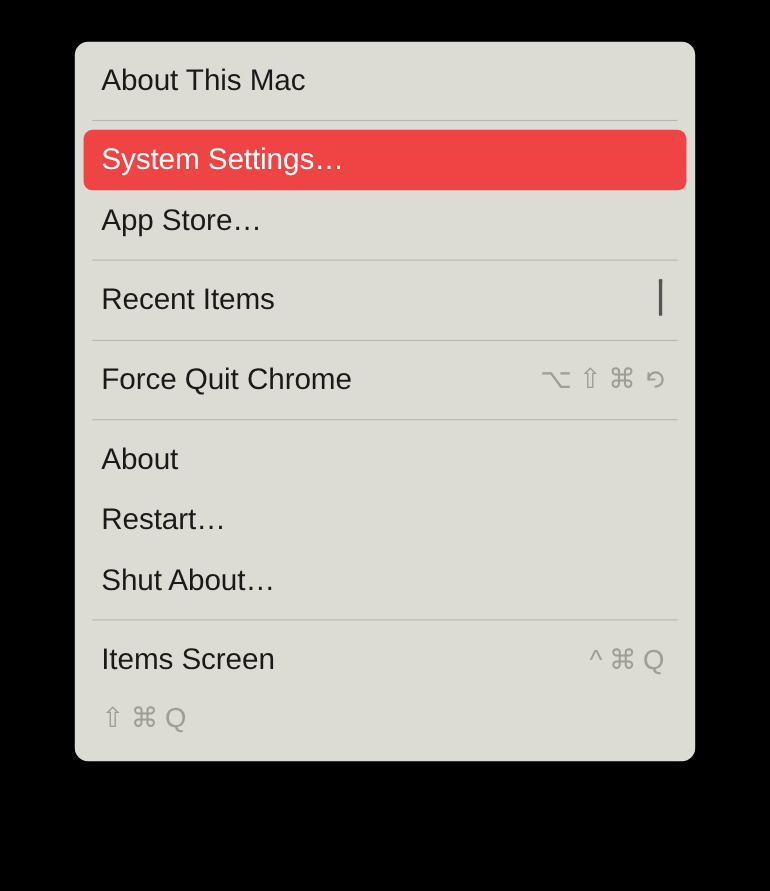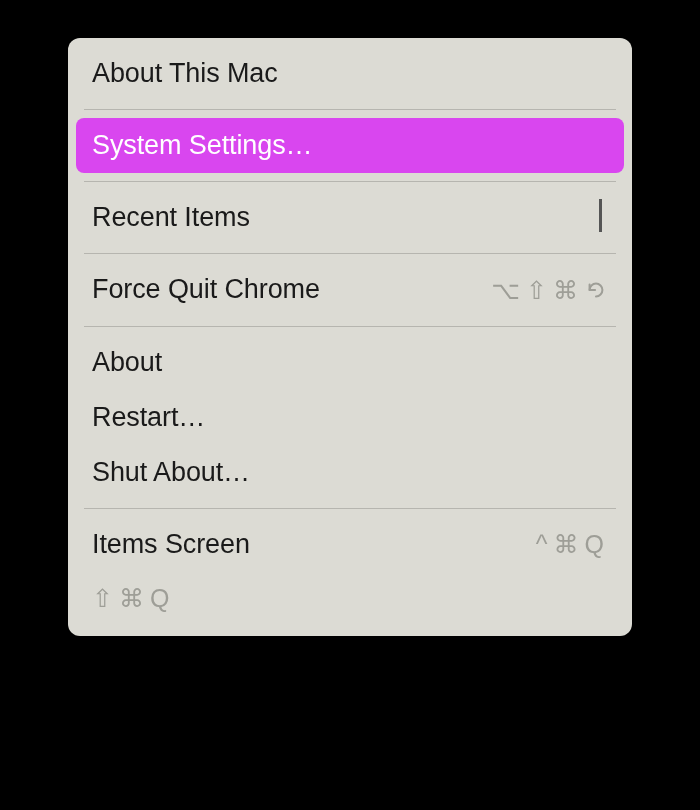--- a/index.html
+++ b/index.html
@@ -27,21 +27,21 @@
     .menu-item {
       padding: 8px 24px 8px 24px;
       font-size: 27px;
       color: #1a1a1a;
       display: flex;
       justify-content: space-between;
       line-height: 1.45;
       letter-spacing: -0.1px;
     }
     .menu-item.highlighted {
-      background: #d946ef;
+      background: #ef4444;
       color: #fff;
       border-radius: 8px;
       margin: 0 8px;
       padding-left: 16px;
       padding-right: 16px;
     }
     .menu-item .label {
       flex: 1;
       white-space: nowrap;
       overflow: hidden;
@@ -87,20 +87,23 @@
 
   <div class="menu-item">
     <span class="label">About This Mac</span>
   </div>
 
   <div class="separator"></div>
 
   <div class="menu-item highlighted">
     <span class="label">System Settings…</span>
   </div>
+  <div class="menu-item">
+    <span class="label">App Store…</span>
+  </div>
 
   <div class="separator"></div>
 
   <div class="menu-item">
     <span class="label">Recent Items</span>
     <span><span class="chevron"></span></span>
   </div>
 
   <div class="separator"></div>
 

